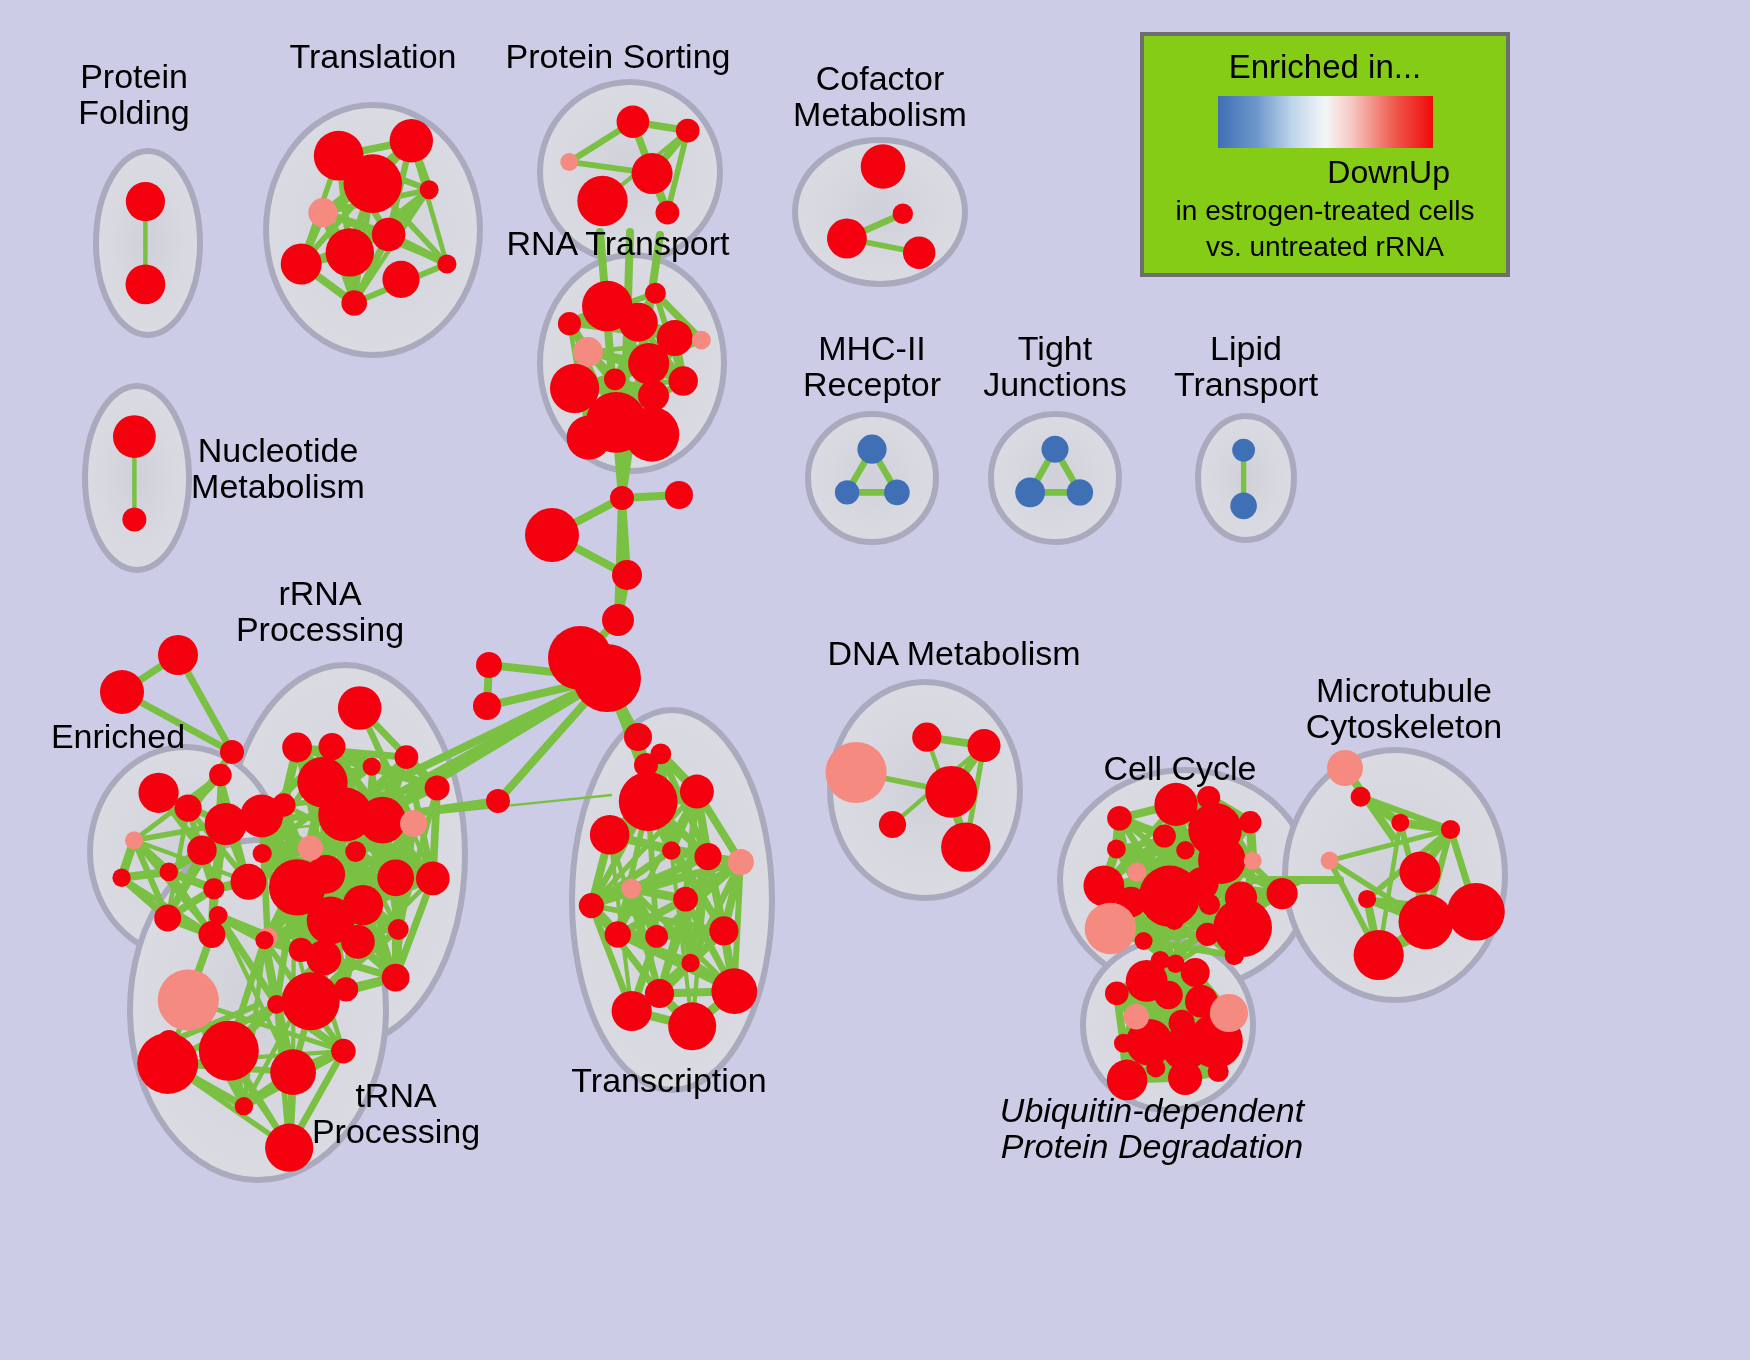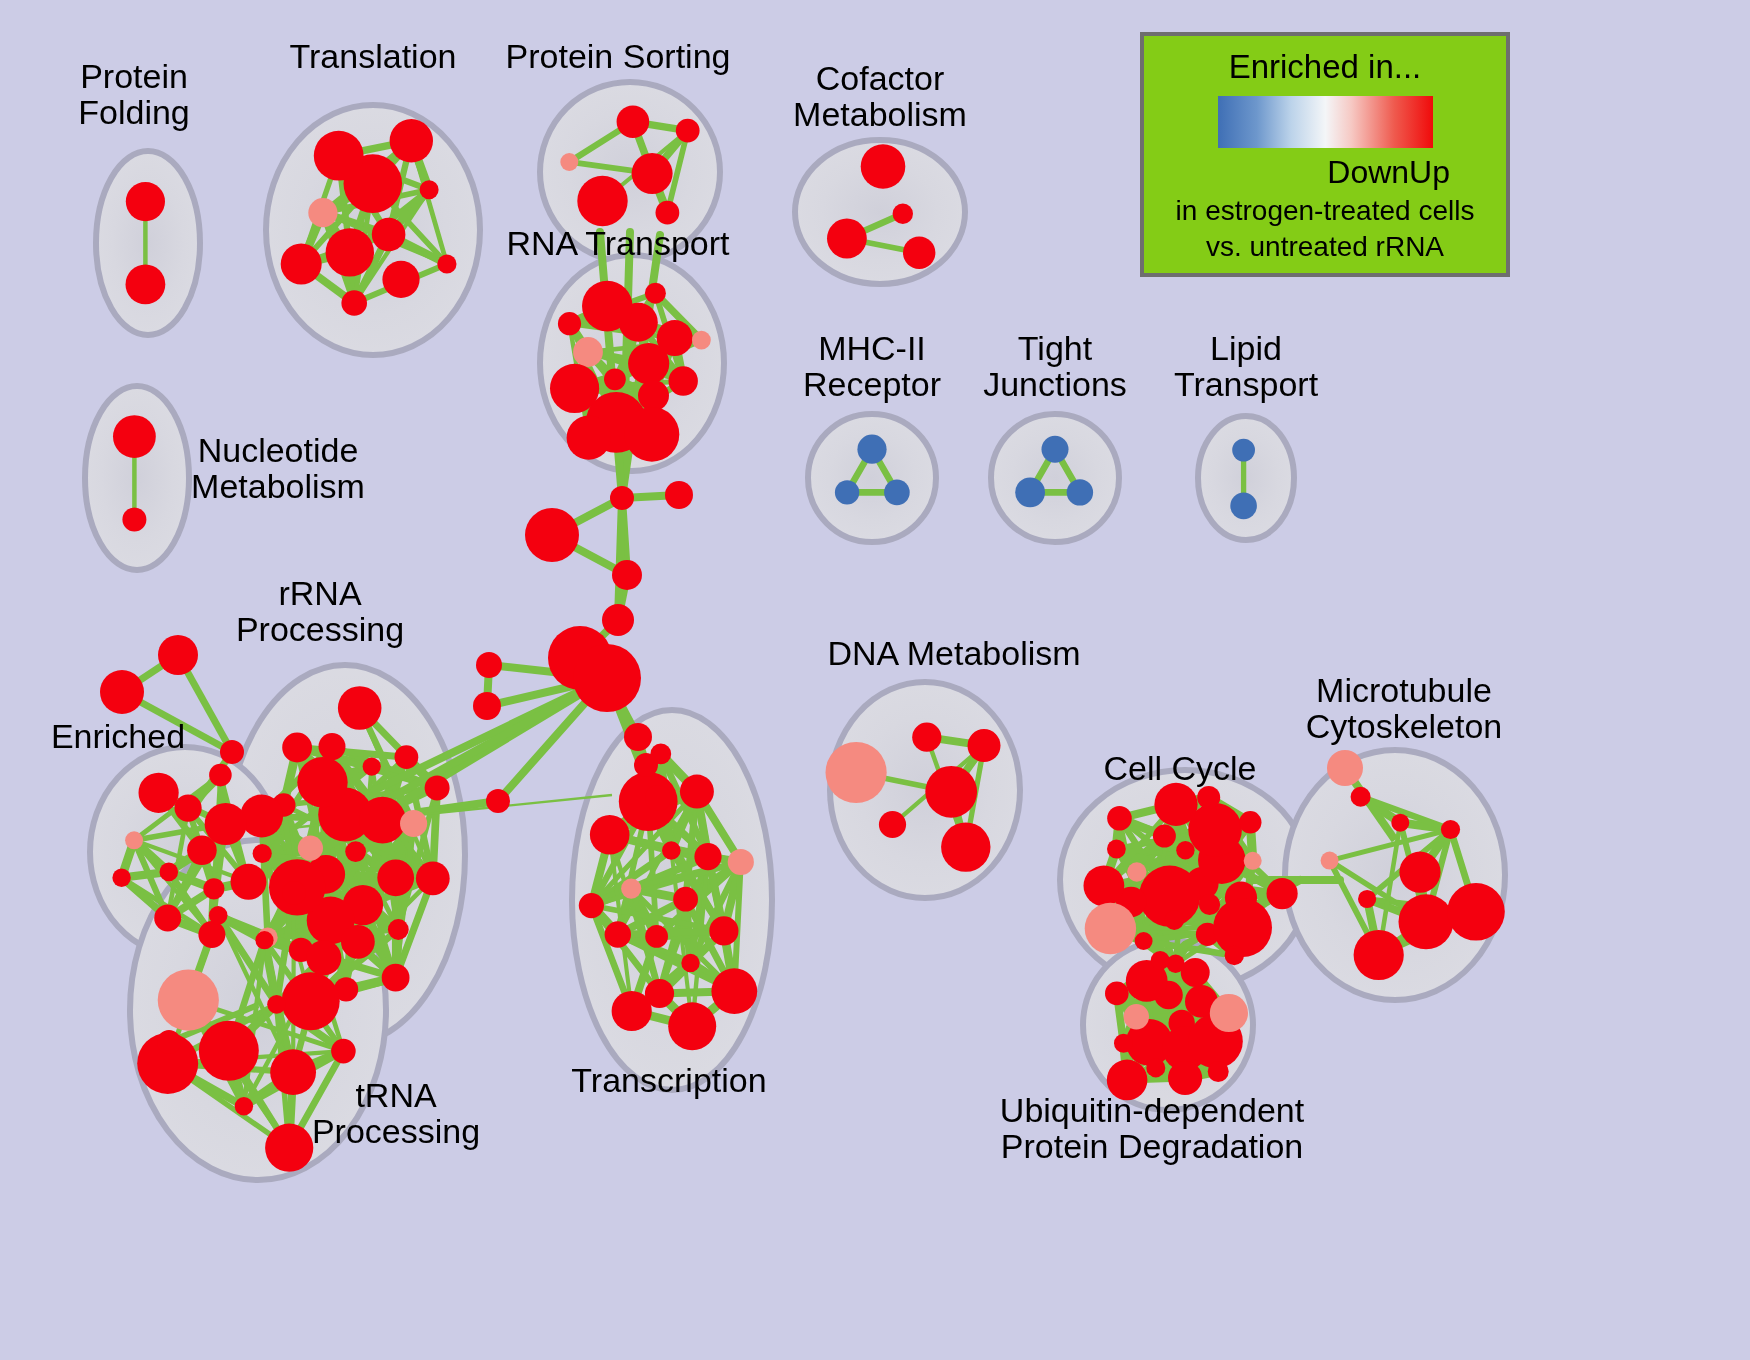--- a/index.html
+++ b/index.html
@@ -962,21 +962,21 @@
   <div class="lbl c" style="left:320px;top:575px;">rRNA
 Processing</div>
   <div class="lbl c" style="left:118px;top:718px;">Enriched</div>
   <div class="lbl c" style="left:396px;top:1077px;">tRNA
 Processing</div>
   <div class="lbl c" style="left:669px;top:1062px;">Transcription</div>
   <div class="lbl c" style="left:935px;top:635px;margin-left:19px;">DNA Metabolism</div>
   <div class="lbl c" style="left:1180px;top:750px;">Cell Cycle</div>
   <div class="lbl c" style="left:1404px;top:672px;">Microtubule
 Cytoskeleton</div>
-  <div class="lbl c" style="left:1152px;top:1092px;">Ubiquitin-dependent
+  <div class="lbl c" style="left:1152px;top:1092px;font-style:italic;">Ubiquitin-dependent
 Protein Degradation</div>
 
   <div id="legend">
     <div class="title">Enriched in...</div>
     <div id="ramp"></div>
     <div class="ends">
       <span>Down</span>
       <span>Up</span>
     </div>
     <div class="sub">in estrogen-treated cells</div>

